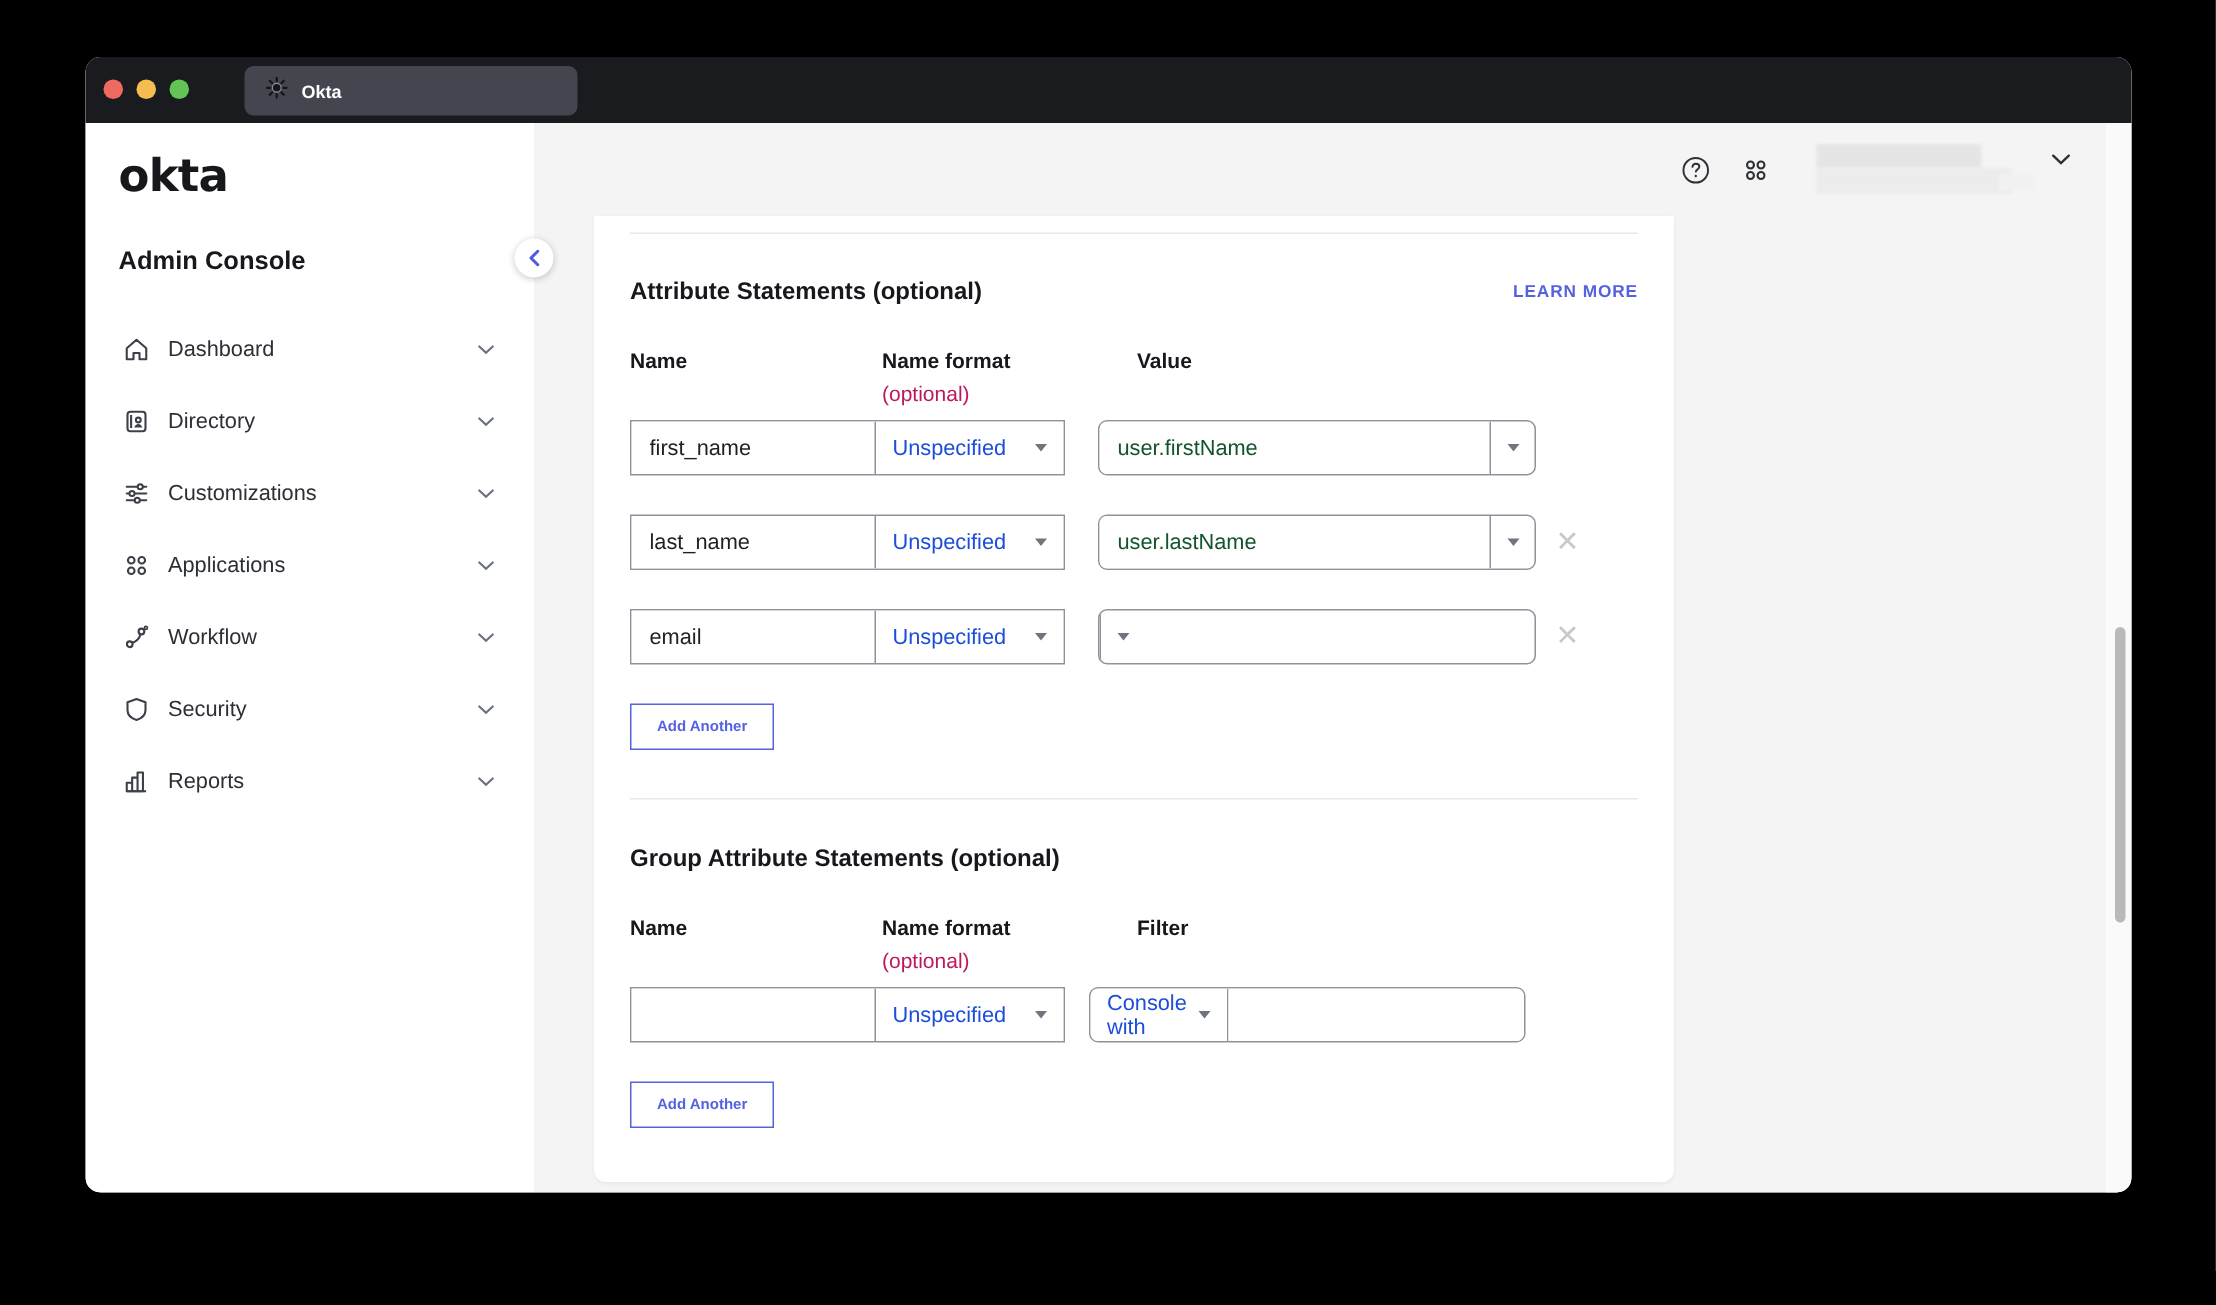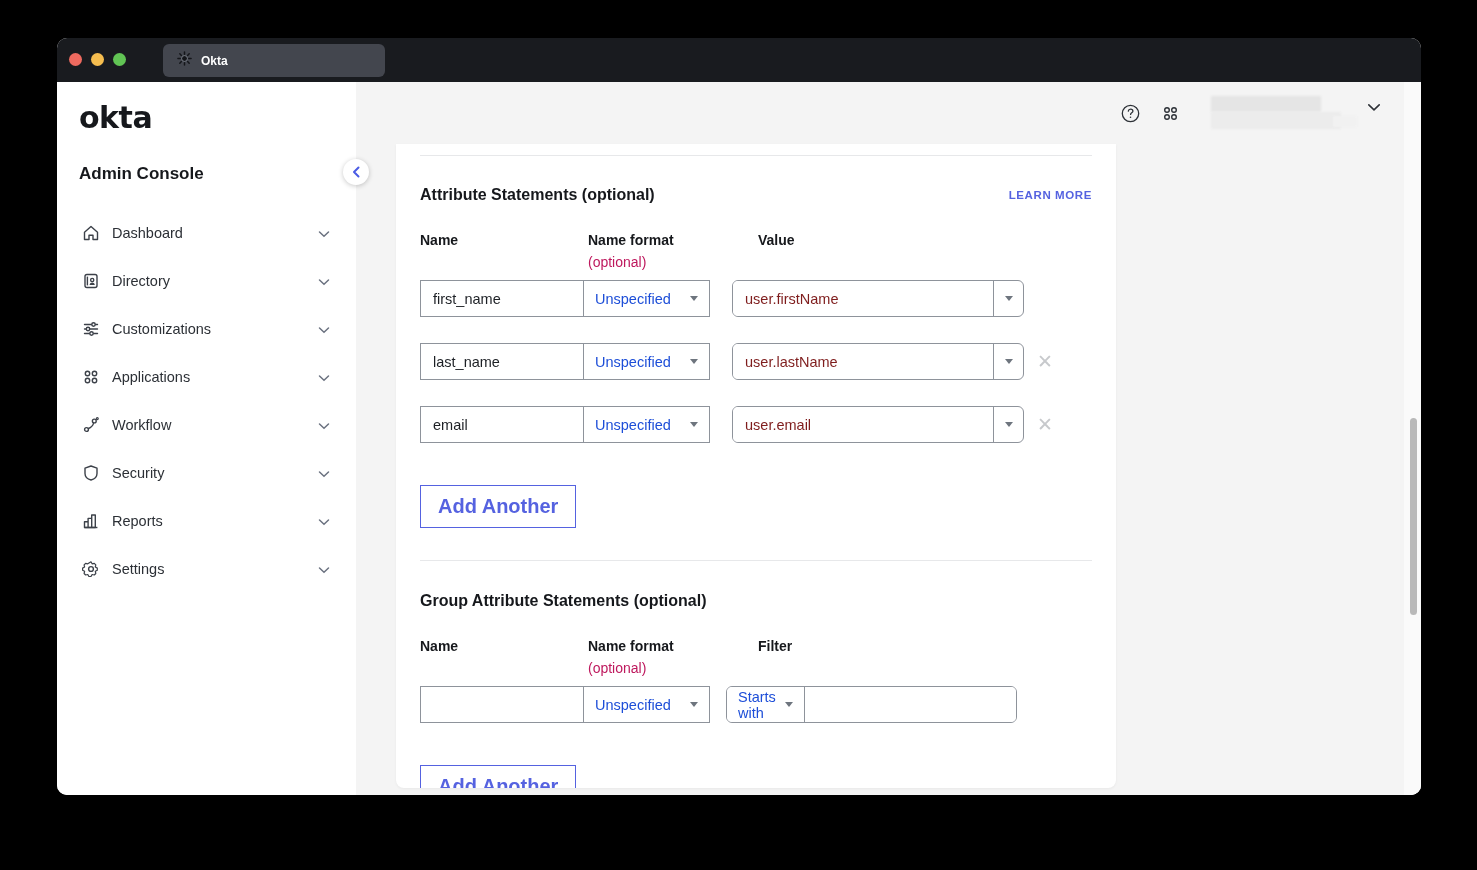--- a/index.html
+++ b/index.html
@@ -105,39 +105,39 @@
          padding:0 11px; cursor:pointer; background:#fff; }
   .sel .sel-label { font-size:14.5px; color:#1d4ed8; }
   .caret { width:0; height:0; border-left:4.5px solid transparent;
            border-right:4.5px solid transparent; border-top:5.5px solid #6e757e;
            margin-left:8px; }
   .name-group .sel { flex:1; border-left:1px solid #8e939b; }
 
   .value-group { display:flex; width:292px; height:37px; border:1px solid #8e939b;
                  border-radius:6px; overflow:hidden; margin-left:22px; background:#fff; }
   .value-group input { flex:1; border:none; outline:none; padding:0 12px;
-                       font-size:14.5px; color:#7f1d1d;
+                       font-size:14.5px; color:#14532d;
                        font-family:"Liberation Sans", sans-serif; }
   .value-dd { width:30px; border-left:1px solid #8e939b; display:flex;
               align-items:center; justify-content:center; cursor:pointer; }
   .value-dd .caret { margin-left:0; }
 
   .filter-group { display:flex; width:291px; height:37px; border:1px solid #8e939b;
                   border-radius:6px; overflow:hidden; margin-left:16px; background:#fff; }
   .filter-group .sel { width:120px; border-right:1px solid #8e939b; }
   .filter-group input { flex:1; border:none; outline:none; padding:0 12px;
                         font-size:14.5px; color:#1d2025;
                         font-family:"Liberation Sans", sans-serif; }
 
   .x-btn { margin-left:13px; font-size:19px; color:#c7c9cc; cursor:pointer;
            line-height:1; user-select:none; }
 
-  .add-btn { display:inline-block; margin-top:16px; padding:9px 17px; background:#fff;
+  .add-btn { display:inline-block; margin-top:0; padding:9px 17px; background:#fff;
              border:1px solid #5562e0; border-radius:0; color:#5562e0;
-             font-size:20px; font-weight:bold; cursor:pointer;
+             font-size:10px; font-weight:bold; cursor:pointer;
              font-family:"Liberation Sans", sans-serif; }
 
   .mid-rule { border-bottom:1px solid #e7e8ea; margin-top:32px; }
   .group-head { margin-top:31px; }
 </style>
 </head>
 <body>
 
 <div class="screen">
   <div class="window">
@@ -281,34 +281,20 @@
                 </svg>
             </span>
             <span class="nlabel">Reports</span>
             <span class="chev">
               <svg width="12" height="8" viewBox="0 0 12 8" fill="none" stroke="#6b7280" stroke-width="1.5" stroke-linecap="round">
                   <path d="M1.5 2 6 6.2 10.5 2"></path>
                 </svg>
             </span>
           </div>
 
-          <div class="nav-item">
-            <span class="nicon">
-              <svg width="18" height="18" viewBox="0 0 18 18" fill="none" stroke="#3c4149" stroke-width="1.4" stroke-linejoin="round">
-                  <path d="M9 1.8l1.1 2 2.2-.5 1.5 1.5-.5 2.2 2 1.1-0 2.1-2 1.1.5 2.2-1.5 1.5-2.2-.5-1.1 2h-2.1l-1.1-2-2.2.5-1.5-1.5.5-2.2-2-1.1 0-2.1 2-1.1-.5-2.2 1.5-1.5 2.2.5z" stroke-width="1.2"></path>
-                  <circle cx="9" cy="9" r="2.4"></circle>
-                </svg>
-            </span>
-            <span class="nlabel">Settings</span>
-            <span class="chev">
-              <svg width="12" height="8" viewBox="0 0 12 8" fill="none" stroke="#6b7280" stroke-width="1.5" stroke-linecap="round">
-                  <path d="M1.5 2 6 6.2 10.5 2"></path>
-                </svg>
-            </span>
-          </div>
         </div>
       </div>
 
       <div class="collapse-btn">
         <svg width="8" height="12" viewBox="0 0 8 12" fill="none" stroke="#4b5ce4" stroke-width="2" stroke-linecap="round" stroke-linejoin="round">
             <path d="M6.5 1.5 2 6l4.5 4.5"></path>
           </svg>
       </div>
 
       <div class="main">
@@ -404,21 +390,20 @@
 
             <div class="row">
               <div class="name-group">
                 <input type="text" value="email" style="">
                 <div class="sel">
                   <span class="sel-label">Unspecified</span>
                   <span class="caret"></span>
                 </div>
               </div>
               <div class="value-group">
-                <input type="text" value="user.email" style="">
                 <div class="value-dd">
                   <span class="caret"></span>
                 </div>
               </div>
               <span class="x-btn">✕</span>
             </div>
           </div>
 
           <button class="add-btn">Add Another</button>
 
@@ -446,21 +431,21 @@
             <div class="row">
               <div class="name-group">
                 <input type="text" value="" style="">
                 <div class="sel">
                   <span class="sel-label">Unspecified</span>
                   <span class="caret"></span>
                 </div>
               </div>
               <div class="filter-group">
                 <div class="sel">
-                  <span class="sel-label">Starts with</span>
+                  <span class="sel-label">Console with</span>
                   <span class="caret"></span>
                 </div>
                 <input type="text" value="" style="">
               </div>
             </div>
           </div>
 
           <button class="add-btn">Add Another</button>
         </div>
       </div>

